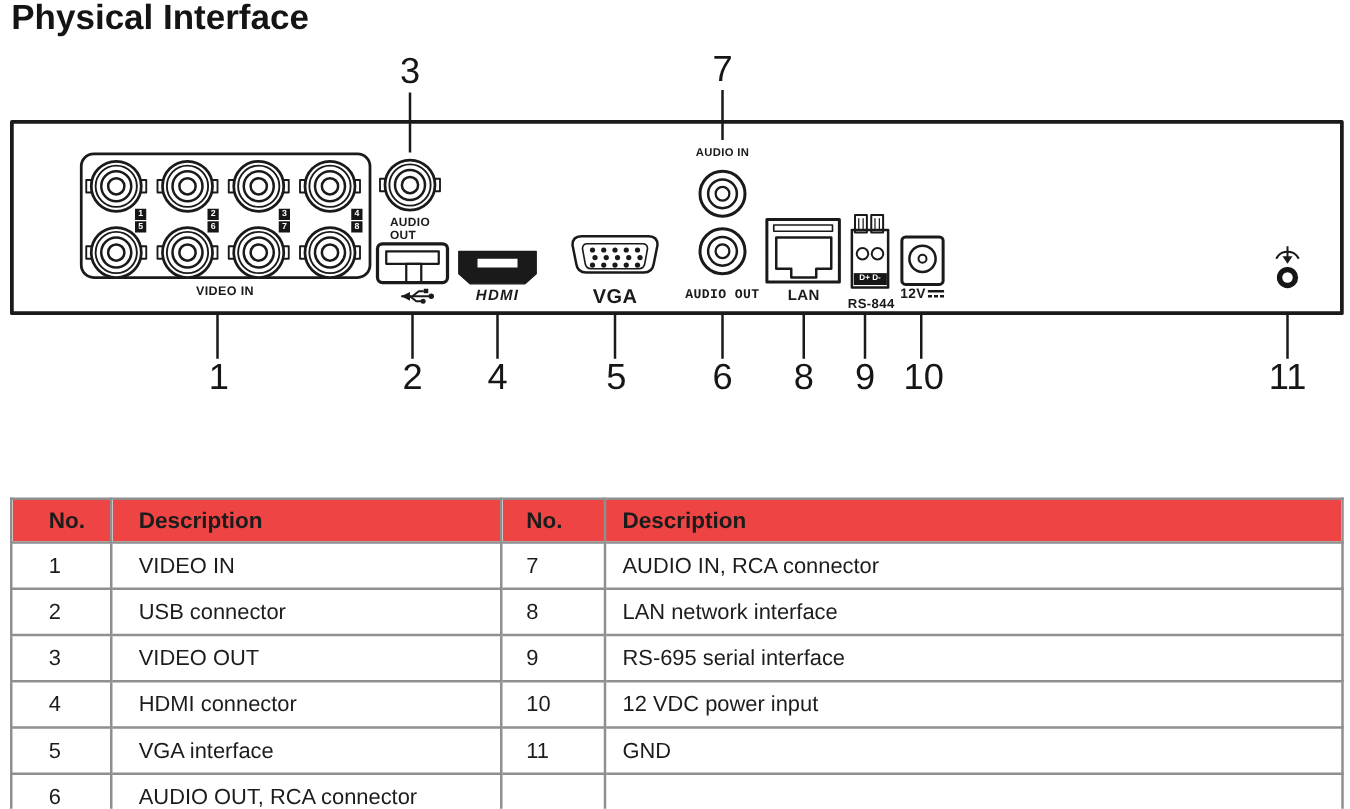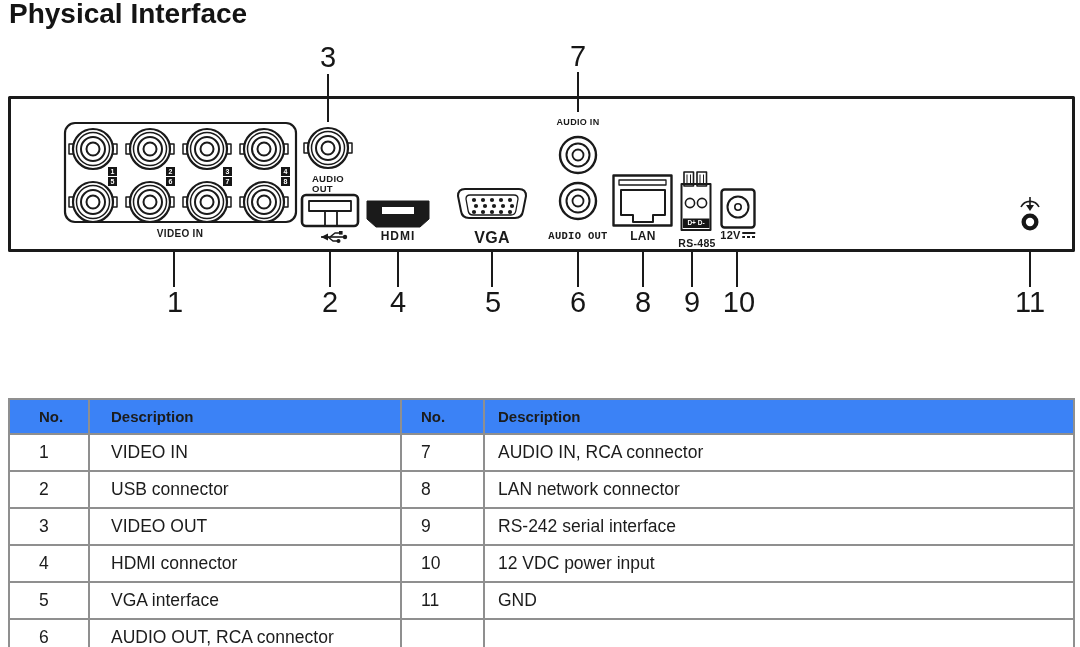--- a/index.html
+++ b/index.html
@@ -11,21 +11,21 @@
     position:absolute;left:9px;top:-2px;font-size:28px;font-weight:700;color:#141414;
   }
   svg.diagram{position:absolute;left:0;top:0;}
   
   .plabel{
     position:absolute;transform:translateX(-50%);text-align:left;
     font-weight:700;color:#1a1a1a;white-space:nowrap;letter-spacing:.3px;
   }
   .lbl-video-in   {left:180px;top:228px;font-size:10px;}
   .lbl-video-out  {left:328px;top:174px;font-size:9.5px;line-height:10px;}
-  .lbl-hdmi       {left:398px;top:229px;font-size:12px;letter-spacing:1px;}
+  .lbl-hdmi       {left:398px;top:229px;font-size:12px;letter-spacing:1px;font-style:italic;}
   .lbl-vga        {left:492px;top:229px;font-size:16px;}
   .lbl-audio-in   {left:578px;top:117px;font-size:9px;}
   .lbl-audio-out  {left:578px;top:230px;font-size:10.5px;font-family:Liberation Mono, monospace;}
   .lbl-lan        {left:643px;top:229px;font-size:12px;}
   .lbl-dplus      {left:696px;top:219px;font-size:6.5px;color:#ffffff;letter-spacing:0;}
   .lbl-rs485      {left:697px;top:237px;font-size:10.5px;}
   .lbl-12v        {left:738px;top:229px;font-size:11px;display:flex;align-items:center;gap:2px;}
   .dc-symbol{display:inline-block;vertical-align:middle;}
   .dc-solid{display:block;width:13px;height:2px;background:#1a1a1a;margin-bottom:2px;}
   .dc-dash{display:block;width:13px;height:2px;
@@ -46,21 +46,21 @@
   .c10{left:739px;top:286px;} .c11{left:1030px;top:286px;}
   
   table.desc-table{
     position:absolute;left:8px;top:398px;width:1065px;table-layout:fixed;
     border-collapse:collapse;font-size:17.5px;color:#1c1c1c;
   }
   .desc-table th,.desc-table td{
     border:2px solid #8f8f8f;text-align:left;vertical-align:middle;
     overflow:hidden;white-space:nowrap;
   }
-  .desc-table th{background:#3b82f6;font-weight:700;height:31px;font-size:15px;}
+  .desc-table th{background:#ef4444;font-weight:700;height:31px;font-size:18px;}
   .desc-table td{background:#ffffff;height:33px;}
   .col-no1{width:80px;}  .col-desc1{width:312px;}
   .col-no2{width:83px;}  .col-desc2{width:590px;}
   .pad-no1{padding-left:29px;} .pad-desc1{padding-left:21px;}
   .pad-no2{padding-left:19px;} .pad-desc2{padding-left:13px;}
 </style>
 </head>
 <body>
 
 <div class="page-title">Physical Interface</div>
@@ -187,21 +187,21 @@
 </svg>
 
 <span class="plabel lbl-video-in">VIDEO IN</span>
 <span class="plabel lbl-video-out"><span>AUDIO</span><br><span>OUT</span></span>
 <span class="plabel lbl-hdmi">HDMI</span>
 <span class="plabel lbl-vga">VGA</span>
 <span class="plabel lbl-audio-in">AUDIO IN</span>
 <span class="plabel lbl-audio-out">AUDIO OUT</span>
 <span class="plabel lbl-lan">LAN</span>
 <span class="plabel lbl-dplus">D+ D-</span>
-<span class="plabel lbl-rs485">RS-485</span>
+<span class="plabel lbl-rs485">RS-844</span>
 <span class="plabel lbl-12v">
     <span>12V</span>
     <span class="dc-symbol">
       <span class="dc-solid"></span>
       <span class="dc-dash"></span>
     </span>
   </span>
 
 <span class="badge" style="left:108px;top:167px;">1</span>
 <span class="badge" style="left:108px;top:177px;">5</span>
@@ -243,27 +243,27 @@
     <tr>
       <td class="pad-no1">1</td>
       <td class="pad-desc1">VIDEO IN</td>
       <td class="pad-no2">7</td>
       <td class="pad-desc2">AUDIO IN, RCA connector</td>
     </tr>
     <tr>
       <td class="pad-no1">2</td>
       <td class="pad-desc1">USB connector</td>
       <td class="pad-no2">8</td>
-      <td class="pad-desc2">LAN network connector</td>
+      <td class="pad-desc2">LAN network interface</td>
     </tr>
     <tr>
       <td class="pad-no1">3</td>
       <td class="pad-desc1">VIDEO OUT</td>
       <td class="pad-no2">9</td>
-      <td class="pad-desc2">RS-242 serial interface</td>
+      <td class="pad-desc2">RS-695 serial interface</td>
     </tr>
     <tr>
       <td class="pad-no1">4</td>
       <td class="pad-desc1">HDMI connector</td>
       <td class="pad-no2">10</td>
       <td class="pad-desc2">12 VDC power input</td>
     </tr>
     <tr>
       <td class="pad-no1">5</td>
       <td class="pad-desc1">VGA interface</td>

